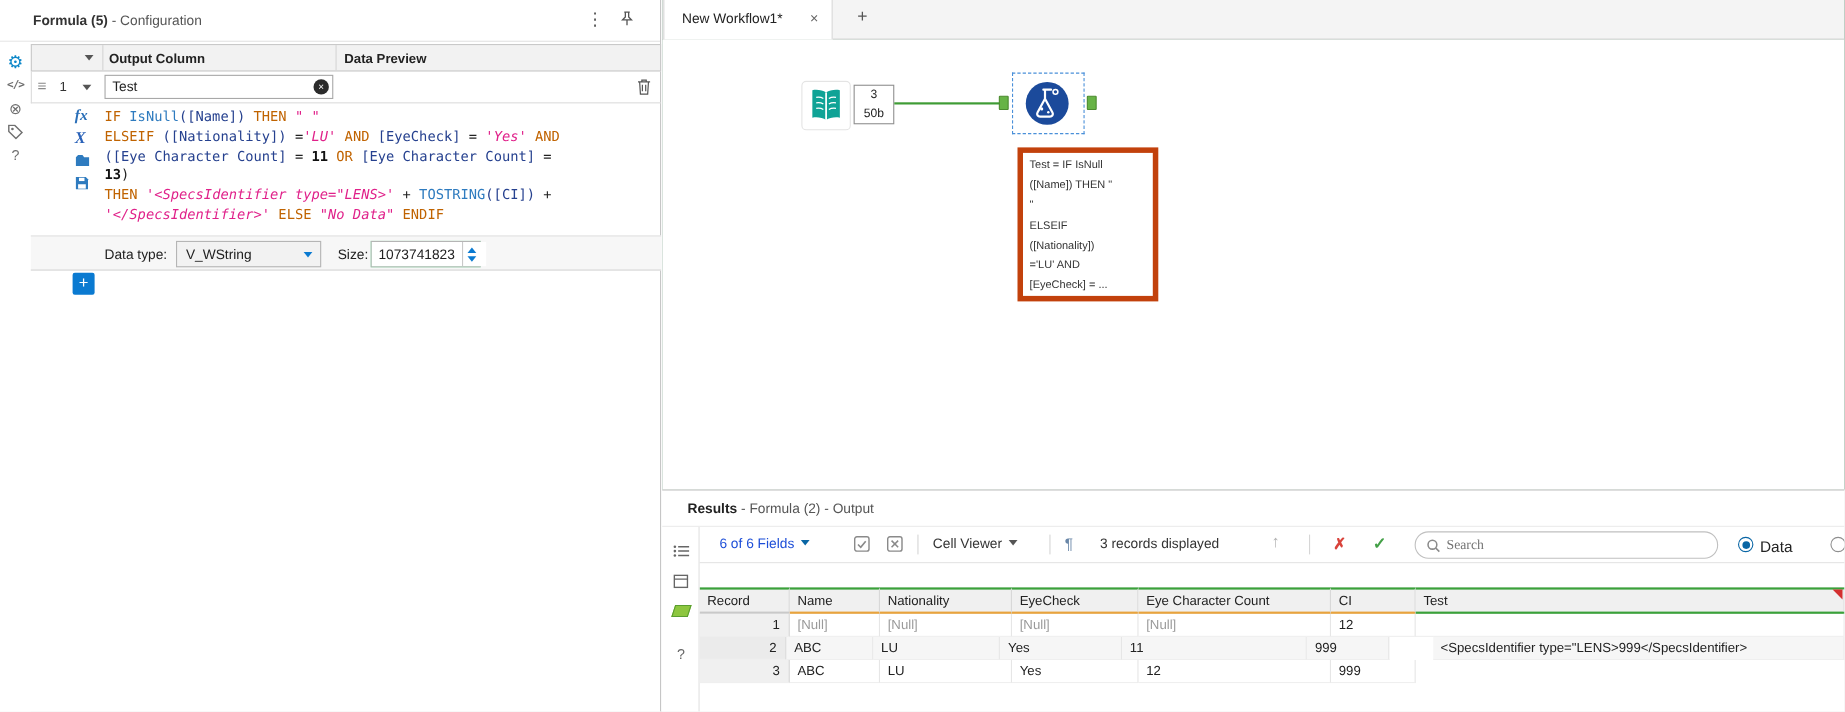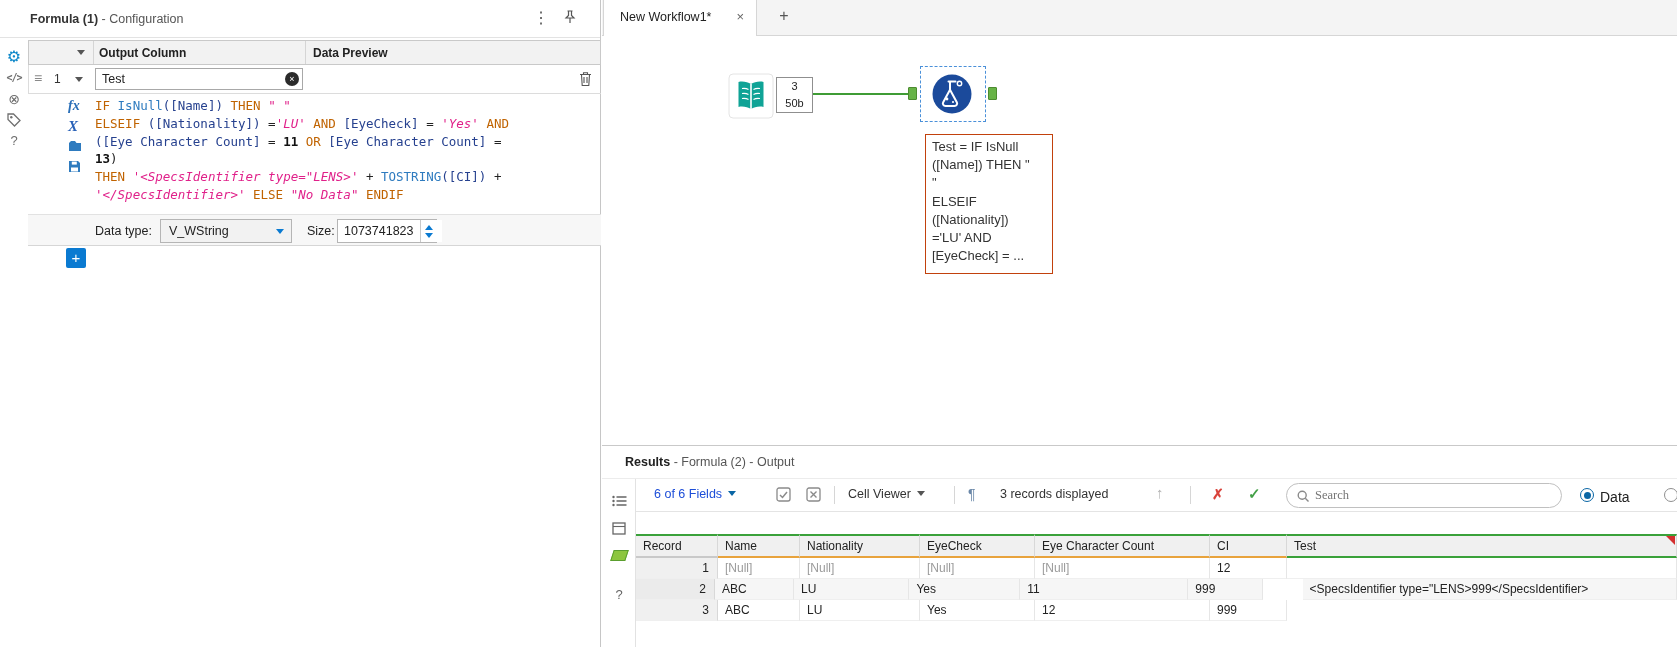--- a/index.html
+++ b/index.html
@@ -68,21 +68,21 @@
 .tab{position:absolute;left:1px;top:0;width:154px;height:36px;background:#fff;border-left:1px solid #d6d6d6;border-right:1px solid #d6d6d6;cursor:pointer}
 .tab-label{position:absolute;left:16px;top:10px;font-size:12.5px;color:#222}
 .tab-close{position:absolute;right:12px;top:9px;color:#666;font-size:13px;cursor:pointer}
 .tab-new{position:absolute;left:170px;top:7px;width:24px;height:22px;text-align:center;font-size:16px;color:#555;cursor:pointer}
 .cbody{position:absolute;left:0;top:36px;right:0;bottom:0;background:#fff}
 .tool{position:absolute;cursor:pointer}
 .countbox{position:absolute;left:174px;top:41px;width:37px;height:36px;border:1px solid #8f8f8f;background:#fff;font-size:11px;text-align:center;line-height:17px;color:#222}
 .conn{position:absolute;left:211px;top:57px;width:96px;height:2px;background:#3f9c35}
 .anchor{position:absolute;width:9px;height:13px;background:#67b346;border:1px solid #4c8b2f;border-radius:1px;cursor:pointer}
 .sel-box{position:absolute;left:318px;top:30px;width:66px;height:56px;border:1px dashed #4a90d9}
-.ann{position:absolute;left:323px;top:98px;width:128px;height:140px;border:1px solid #c2410c;background:#fff;padding:3px 6px;font-size:13px;line-height:18.2px;color:#333;white-space:pre-line;cursor:pointer}
+.ann{position:absolute;left:323px;top:98px;width:128px;height:140px;border:5px solid #c2410c;background:#fff;padding:3px 6px;font-size:10px;line-height:18.2px;color:#333;white-space:pre-line;cursor:pointer}
 
 
 .results{position:absolute;left:602px;top:445px;width:1075px;height:202px;border-top:1px solid #c9c9c9;background:#fff}
 .res-hdr{position:relative;height:33px;border-bottom:1px solid #ececec}
 .res-title{position:absolute;left:23px;top:9px;font-size:12.5px;font-weight:bold;color:#222}
 .res-sub{font-weight:normal;color:#555}
 .res-rail{position:absolute;left:0;top:33px;width:34px;bottom:0;border-right:1px solid #e2e2e2}
 .rr-item{position:absolute;left:0;width:34px;height:20px;display:flex;align-items:center;justify-content:center;color:#666;cursor:pointer}
 .pgram{width:15px;height:11px;background:#8dc63f;border:1px solid #5a9e2f;transform:skewX(-18deg)}
 .res-toolbar{position:absolute;left:34px;top:33px;right:0;height:33px;border-bottom:1px solid #e4e4e4;overflow:hidden}
@@ -113,21 +113,21 @@
 .red-tri{position:absolute;right:2px;top:24px;width:0;height:0;border-top:9px solid #d32f2f;border-left:9px solid transparent}
 </style>
 </head>
 <body>
 
 <div class="app">
 
   <section class="config">
     <div class="cfg-header">
       <div class="cfg-title">
-        <span>Formula (1)</span><span class="cfg-sub"> - Configuration</span>
+        <span>Formula (5)</span><span class="cfg-sub"> - Configuration</span>
       </div>
       <div class="kebab">⋮</div>
       <div class="pin">
         <svg width="12" height="14" viewBox="0 0 12 14">
             <path d="M3.5 1h5M4.5 1v4.5L2 8h8L7.5 5.5V1M6 8v5" stroke="#555" stroke-width="1.2" fill="none"></path>
           </svg>
       </div>
     </div>
 
     <div class="rail">

